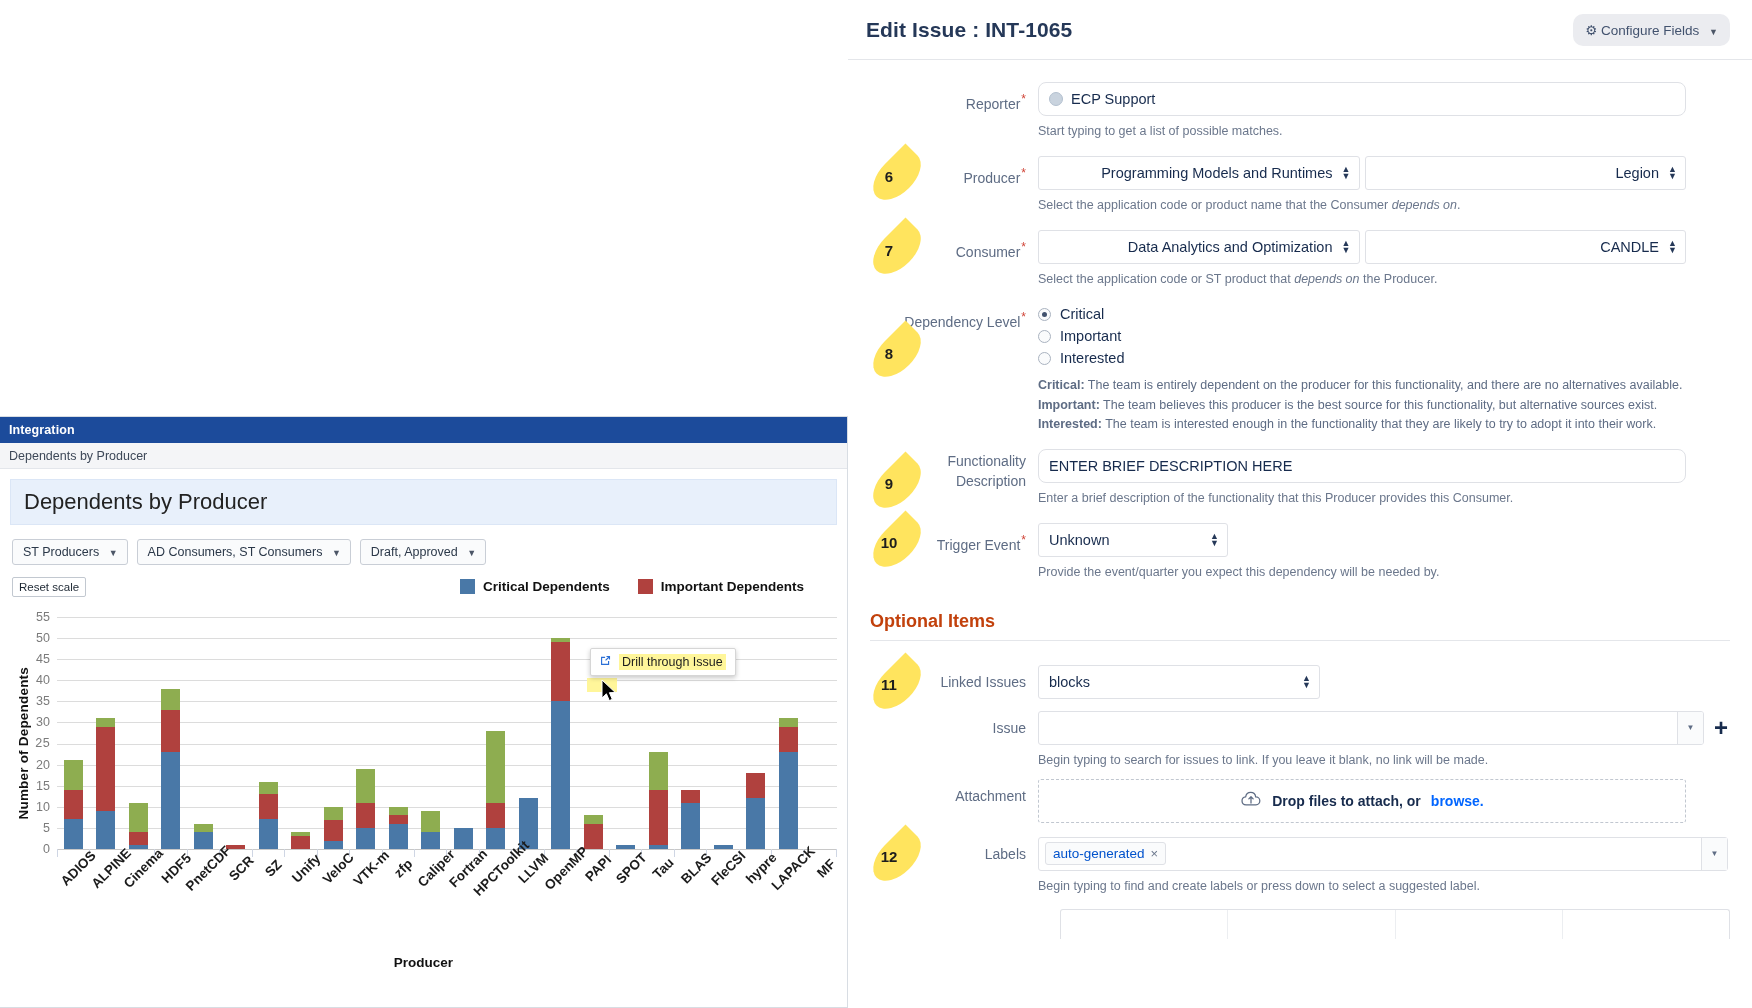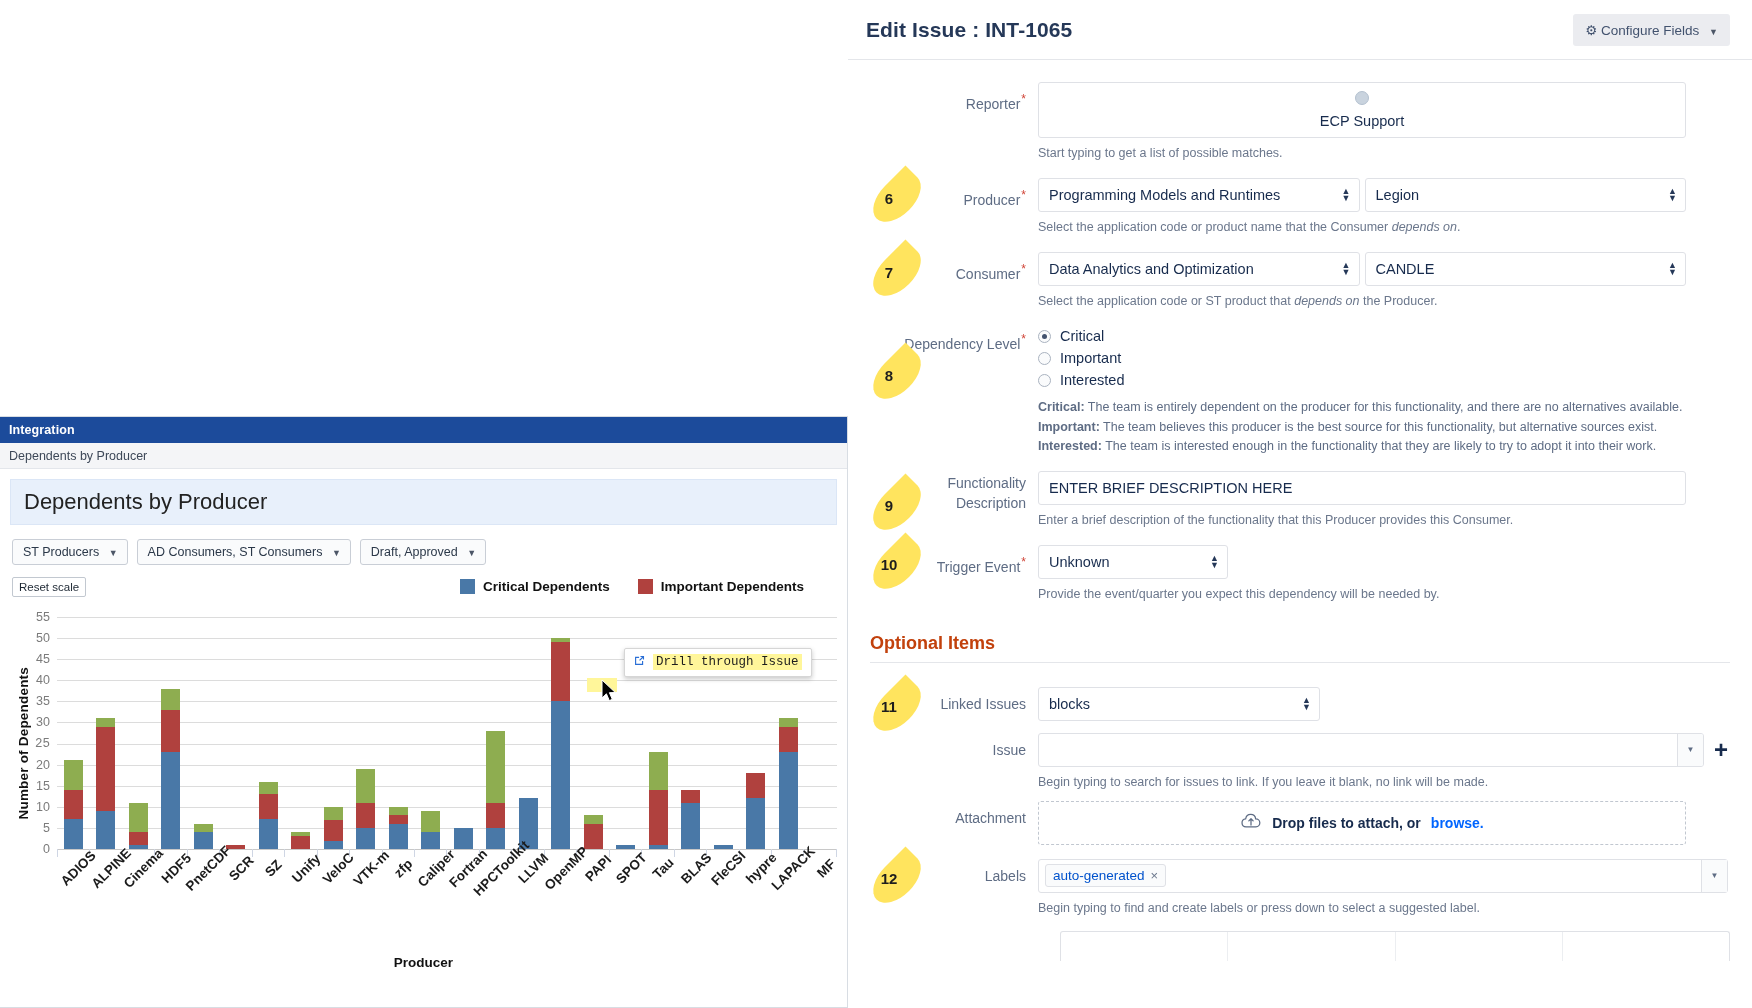--- a/index.html
+++ b/index.html
@@ -93,86 +93,86 @@
     font-size:13.5px; font-weight:bold; color:#1b1b1b; white-space:nowrap;
     display:block;
   }
   #xaxis-title {
     position:absolute; left:0; right:0; top:344px; text-align:center;
     font-size:13.5px; font-weight:bold; color:#111;
   }
 
   
   #tooltip {
-    position:absolute; left:624px; top:648px; z-index:40;
+    position:absolute; left:590px; top:648px; z-index:40;
     background:#fff; border:1px solid #d6d6d6; border-radius:2px;
     box-shadow:0 2px 5px rgba(0,0,0,.22);
     padding:5px 9px 5px 8px; display:flex; align-items:flex-start; gap:7px;
-    font-size:12.5px; white-space:nowrap;font-family:Liberation Mono, monospace;
+    font-size:12.5px; white-space:nowrap;
   }
   #tooltip .tt-text { background:#fff69a; color:#1d1d1d; padding:1px 3px; }
   #hover-hl {
     position:absolute; left:587px; top:678px; width:30px; height:14px;
     background:#fff69a; z-index:30;
   }
   #cursor { position:absolute; left:601px; top:679px; z-index:45; }
 
   
   #form-panel {
     position:absolute; left:848px; top:0; width:904px; height:1008px;
     background:#fff; overflow:hidden;
   }
   #form-header {
     height:60px; display:flex; align-items:center; justify-content:space-between;
     padding:0 22px 0 18px; border-bottom:1px solid #e4e6ea;
   }
   #issue-title { font-size:21px; font-weight:bold; color:#253858; letter-spacing:.1px; }
   #configure-fields {
-    background:#ebecf0; color:#42526e; border:none; border-radius:3px;
+    background:#ebecf0; color:#42526e; border:none; border-radius:10px;
     font-size:13.5px; padding:8px 12px; cursor:pointer; white-space:nowrap;
     font-family:inherit;
   }
 
   .field-row { display:flex; margin-top:16px; position:relative; }
   .field-label {
     width:190px; min-width:190px; text-align:right; padding-right:12px;
     font-size:14px; color:#5e6c84; line-height:20px; padding-top:7px;
   }
   .field-label .req { color:#d04437; font-size:12px; vertical-align:super; margin-left:1px; }
   .field-body { flex:1; padding-right:66px; }
   .hint {
     font-size:12.5px; color:#6b778c; margin-top:6px; line-height:1.45;
   }
   .hint i { font-style:italic; }
 
   .txt-input {
-    width:100%; border:1px solid #dfe1e6; border-radius:3px;
+    width:100%; border:1px solid #dfe1e6; border-radius:8px;
     background:#fff; font-size:14.5px; color:#172b4d;
-    padding:8px 10px; font-family:inherit; outline:none;flex-direction:column;
+    padding:8px 10px; font-family:inherit; outline:none;
   }
   .reporter-box { display:flex; align-items:center; gap:8px; }
   .avatar-dot {
     width:14px; height:14px; border-radius:50%;
     background:#c9d3de; border:1px solid #b3c0cf; flex:none;
   }
   .sel {
     appearance:none; -webkit-appearance:none;
     border:1px solid #dfe1e6; border-radius:3px; background:#fff;
     font-size:14.5px; color:#172b4d; padding:8px 26px 8px 10px;
     font-family:inherit; outline:none; cursor:pointer;
   }
   .sel-wrap { position:relative; display:inline-block; }
   .sel-arrows {
     position:absolute; right:9px; top:50%; transform:translateY(-50%);
     font-size:9px; line-height:7px; color:#253858; pointer-events:none;
     display:flex; flex-direction:column;
   }
   .two-sel { display:flex; gap:5px; }
   .two-sel .sel-wrap { flex:1; }
-  .two-sel .sel { width:100%; }
+  .two-sel .sel { width:100%;text-align:right; }
 
   .radio-line { display:flex; align-items:center; gap:9px; margin-bottom:6px; }
   .radio {
     width:13px; height:13px; border-radius:50%;
     border:1px solid #aab3c0; background:#fafbfc; flex:none; position:relative;
   }
   .radio.on::after {
     content:""; position:absolute; left:3px; top:3px;
     width:5px; height:5px; border-radius:50%; background:#42526e;
   }

